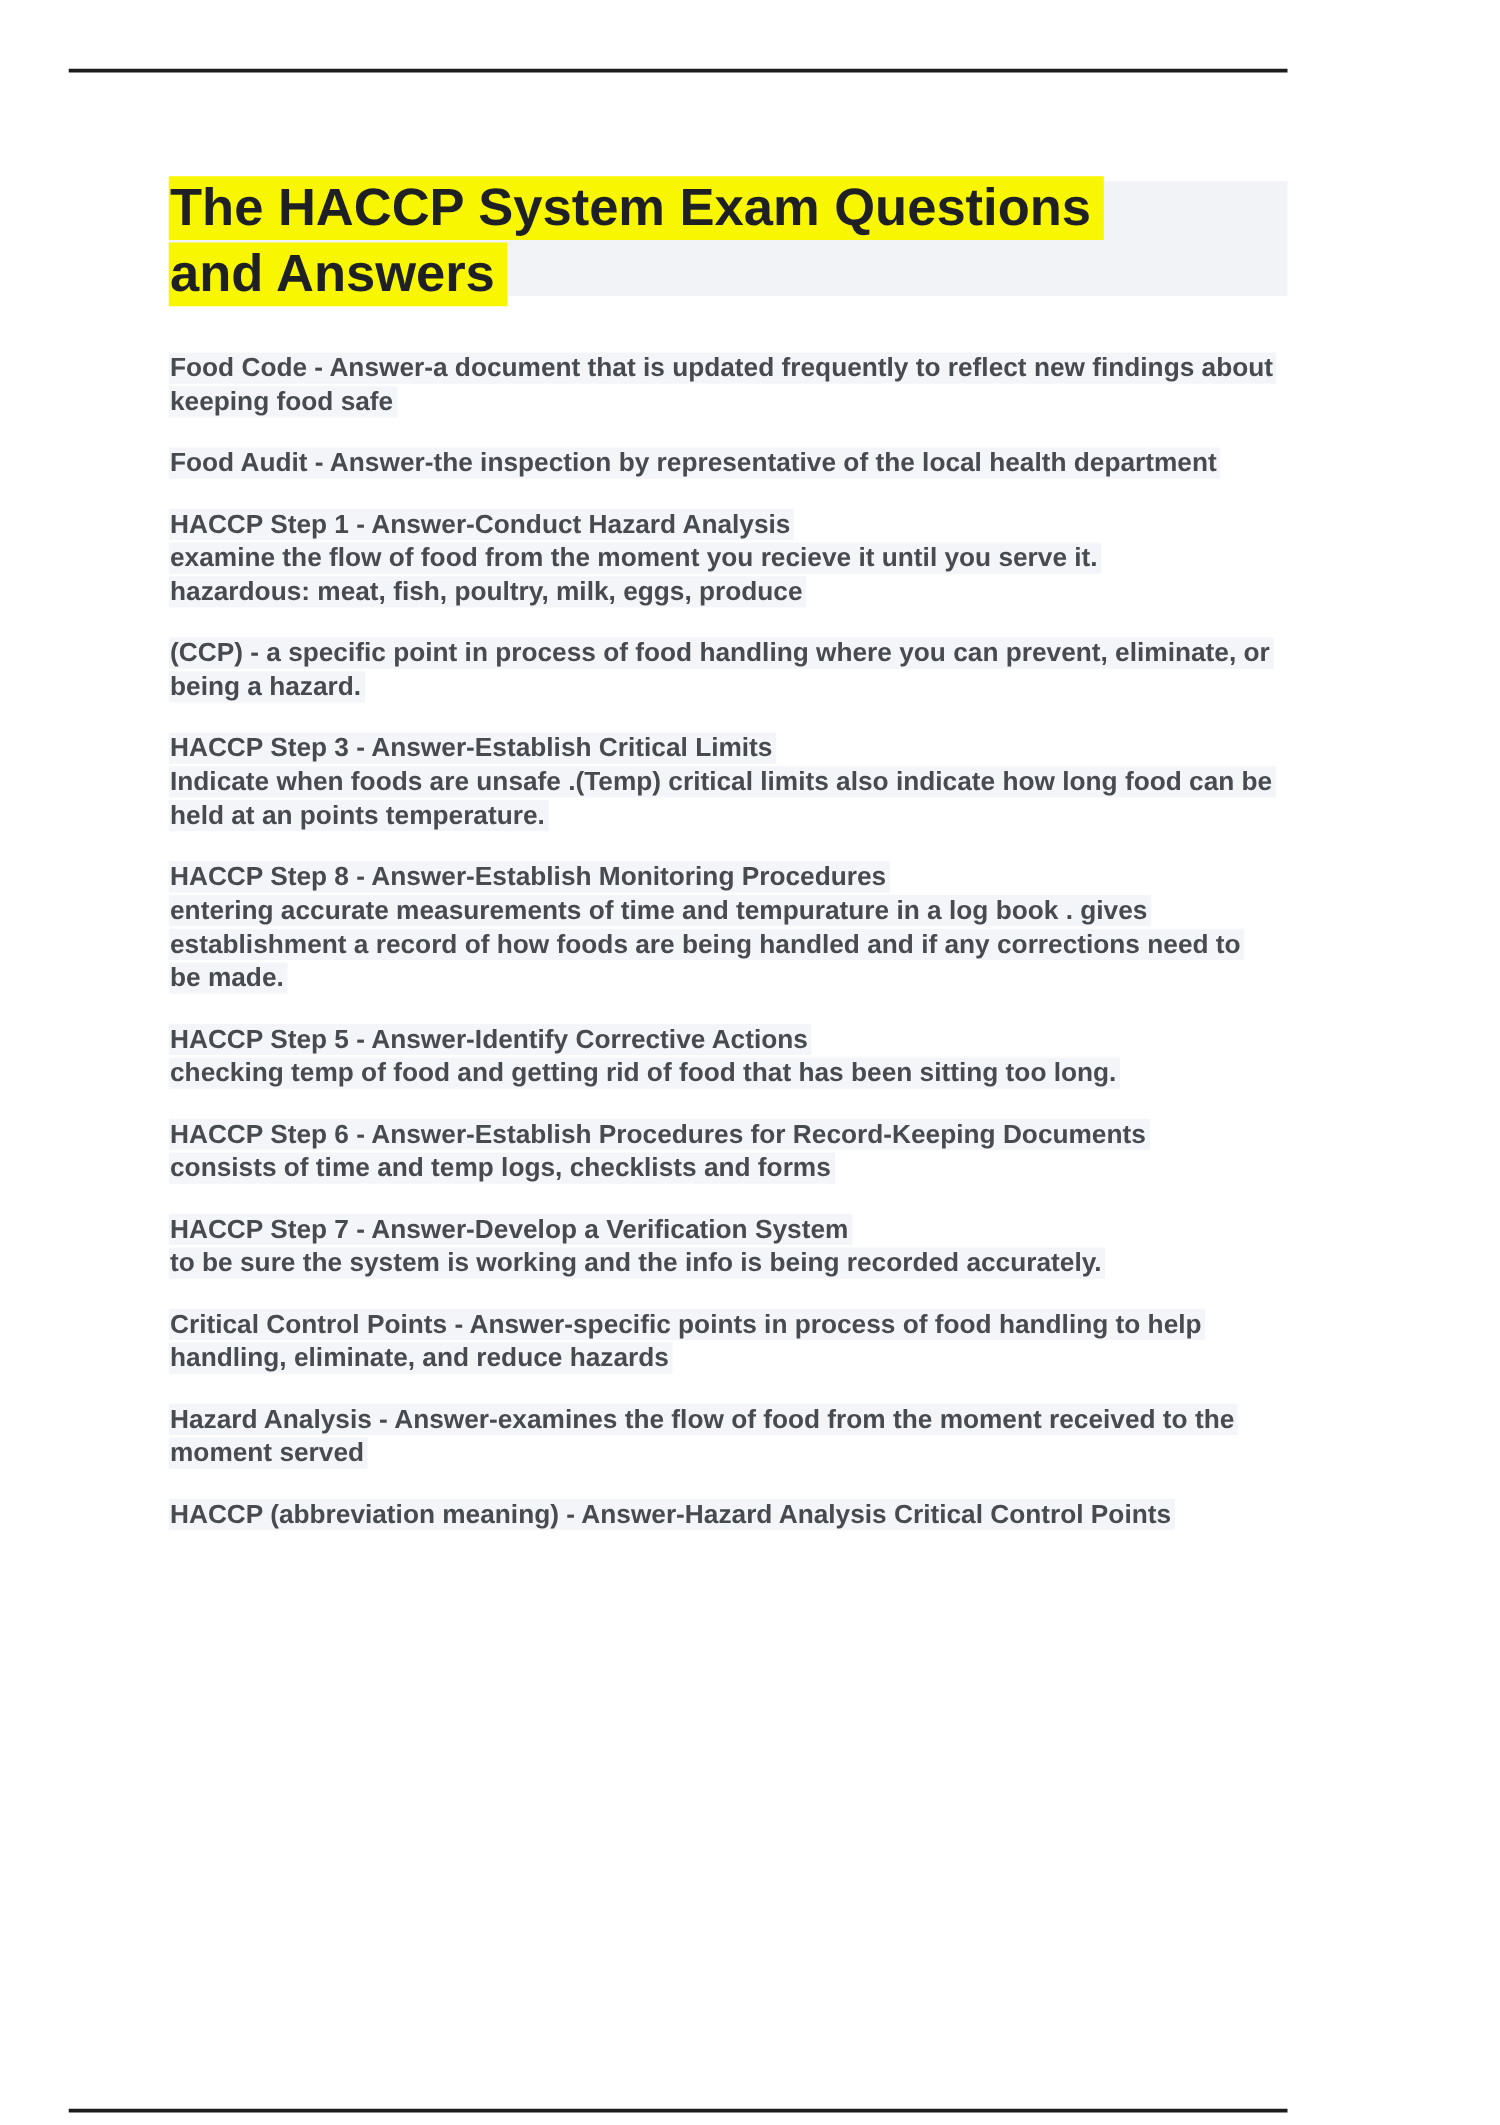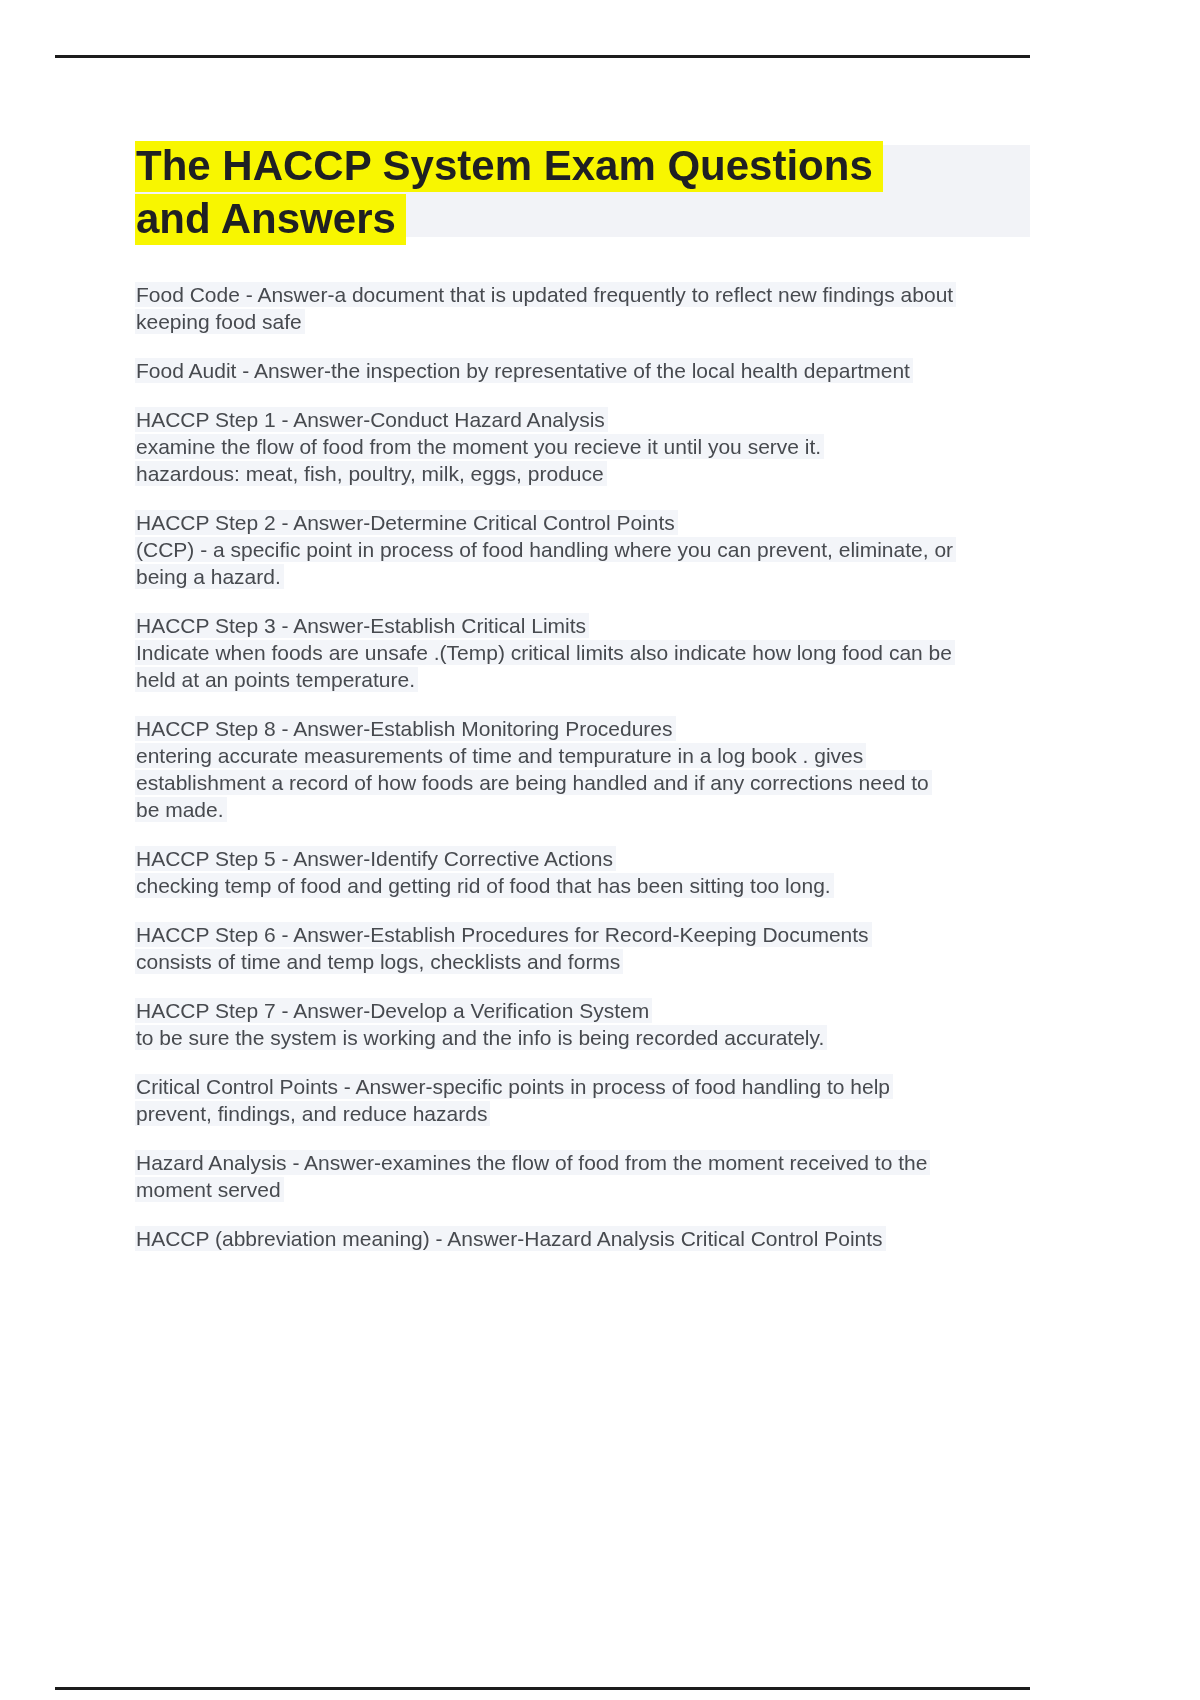--- a/index.html
+++ b/index.html
@@ -62,20 +62,21 @@
   .qa-list {
     color: #474a4f;
     font-size: 21px;
     line-height: 27px;
   }
   .qa-item {
     margin: 0 0 22px 0;
   }
   .qa-line {
     white-space: nowrap;
+    font-weight: bold;
   }
   .qa-line span {
     background: #f3f5f9;
     padding: 1px 3px 1px 1px;
   }
 </style>
 </head>
 <body>
 
 <div class="page">
@@ -97,21 +98,20 @@
         </div>
         <div class="qa-item">
           <div class="qa-line"><span>Food Audit - Answer-the inspection by representative of the local health department</span></div>
         </div>
         <div class="qa-item">
           <div class="qa-line"><span>HACCP Step 1 - Answer-Conduct Hazard Analysis</span></div>
           <div class="qa-line"><span>examine the flow of food from the moment you recieve it until you serve it.</span></div>
           <div class="qa-line"><span>hazardous: meat, fish, poultry, milk, eggs, produce</span></div>
         </div>
         <div class="qa-item">
-          <div class="qa-line"><span>HACCP Step 2 - Answer-Determine Critical Control Points</span></div>
           <div class="qa-line"><span>(CCP) - a specific point in process of food handling where you can prevent, eliminate, or</span></div>
           <div class="qa-line"><span>being a hazard.</span></div>
         </div>
         <div class="qa-item">
           <div class="qa-line"><span>HACCP Step 3 - Answer-Establish Critical Limits</span></div>
           <div class="qa-line"><span>Indicate when foods are unsafe .(Temp) critical limits also indicate how long food can be</span></div>
           <div class="qa-line"><span>held at an points temperature.</span></div>
         </div>
         <div class="qa-item">
           <div class="qa-line"><span>HACCP Step 8 - Answer-Establish Monitoring Procedures</span></div>
@@ -126,21 +126,21 @@
         <div class="qa-item">
           <div class="qa-line"><span>HACCP Step 6 - Answer-Establish Procedures for Record-Keeping Documents</span></div>
           <div class="qa-line"><span>consists of time and temp logs, checklists and forms</span></div>
         </div>
         <div class="qa-item">
           <div class="qa-line"><span>HACCP Step 7 - Answer-Develop a Verification System</span></div>
           <div class="qa-line"><span>to be sure the system is working and the info is being recorded accurately.</span></div>
         </div>
         <div class="qa-item">
           <div class="qa-line"><span>Critical Control Points - Answer-specific points in process of food handling to help</span></div>
-          <div class="qa-line"><span>prevent, findings, and reduce hazards</span></div>
+          <div class="qa-line"><span>handling, eliminate, and reduce hazards</span></div>
         </div>
         <div class="qa-item">
           <div class="qa-line"><span>Hazard Analysis - Answer-examines the flow of food from the moment received to the</span></div>
           <div class="qa-line"><span>moment served</span></div>
         </div>
         <div class="qa-item">
           <div class="qa-line"><span>HACCP (abbreviation meaning) - Answer-Hazard Analysis Critical Control Points</span></div>
         </div>
       </div>
 

